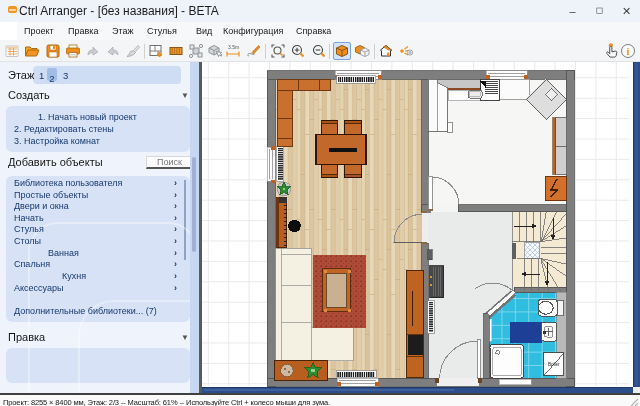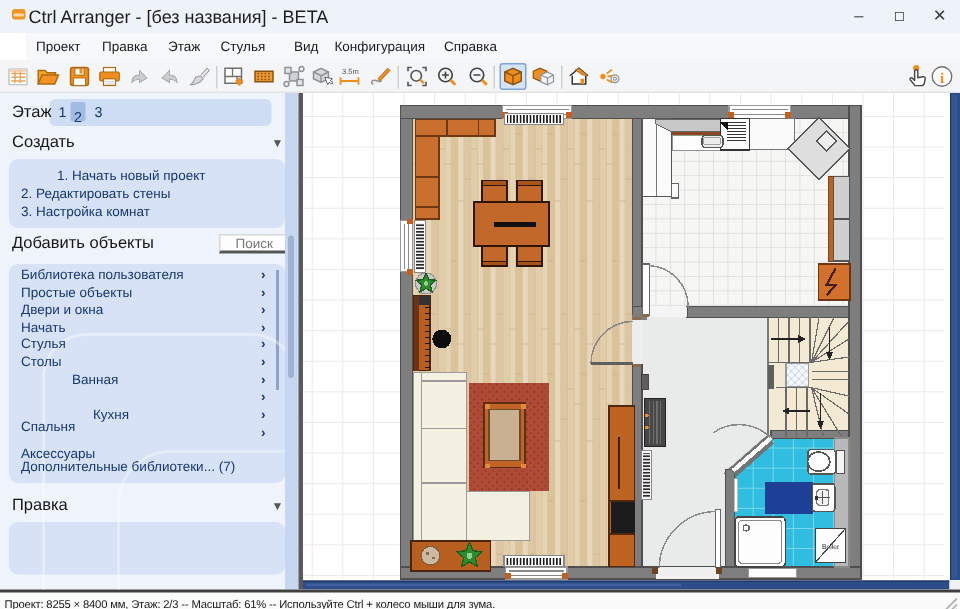--- a/index.html
+++ b/index.html
@@ -172,25 +172,25 @@
 <div class="item" style="top:201px;">Двери и окна</div>
 <div class="arr" style="top:201px;">›</div>
 <div class="item" style="top:213px;">Начать</div>
 <div class="arr" style="top:213px;">›</div>
 <div class="item" style="top:224px;">Стулья</div>
 <div class="arr" style="top:224px;">›</div>
 <div class="item" style="top:236px;">Столы</div>
 <div class="arr" style="top:236px;">›</div>
 <div class="item" style="top:248px;padding-left:34px;">Ванная</div>
 <div class="arr" style="top:248px;">›</div>
-<div class="item" style="top:259px;margin-top:20px;">Спальня</div>
+<div class="item" style="top:259px;">Спальня</div>
 <div class="arr" style="top:259px;">›</div>
 <div class="item" style="top:271px;padding-left:48px;">Кухня</div>
 <div class="arr" style="top:271px;">›</div>
-<div class="item" style="top:297px;">Аксессуары</div>
+<div class="item" style="top:283px;">Аксессуары</div>
 <div class="arr" style="top:283px;">›</div>
 <div class="item" style="top:306px;">Дополнительные библиотеки... (7)</div>
 <div style="position:absolute;left:184px;top:180px;width:1.5px;height:80px;background:#8fa3c6;"></div>
 <div class="hdr" style="top:331px;">Правка</div>
 <div class="tri" style="left:181px;top:333px;">▼</div>
 <div class="panel" style="top:348px;height:35px;"></div>
 <div style="position:absolute;left:0;top:62px;width:190px;height:331px;overflow:hidden;pointer-events:none;z-index:1;">
     <div style="position:absolute;left:28px;top:160px;width:170px;height:216px;border:2.5px solid rgba(255,255,255,0.38);border-radius:30px;"></div>
     <div style="position:absolute;left:78px;top:238px;width:180px;height:190px;border:2.5px solid rgba(255,255,255,0.34);border-radius:36px;"></div>
   </div>

